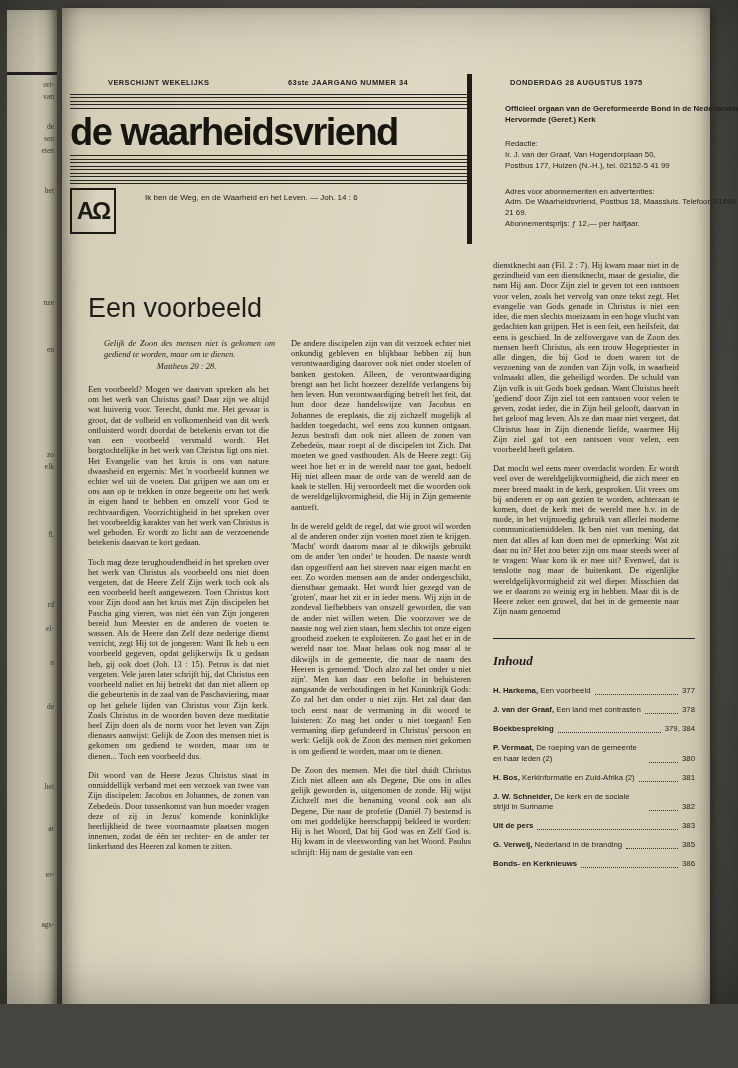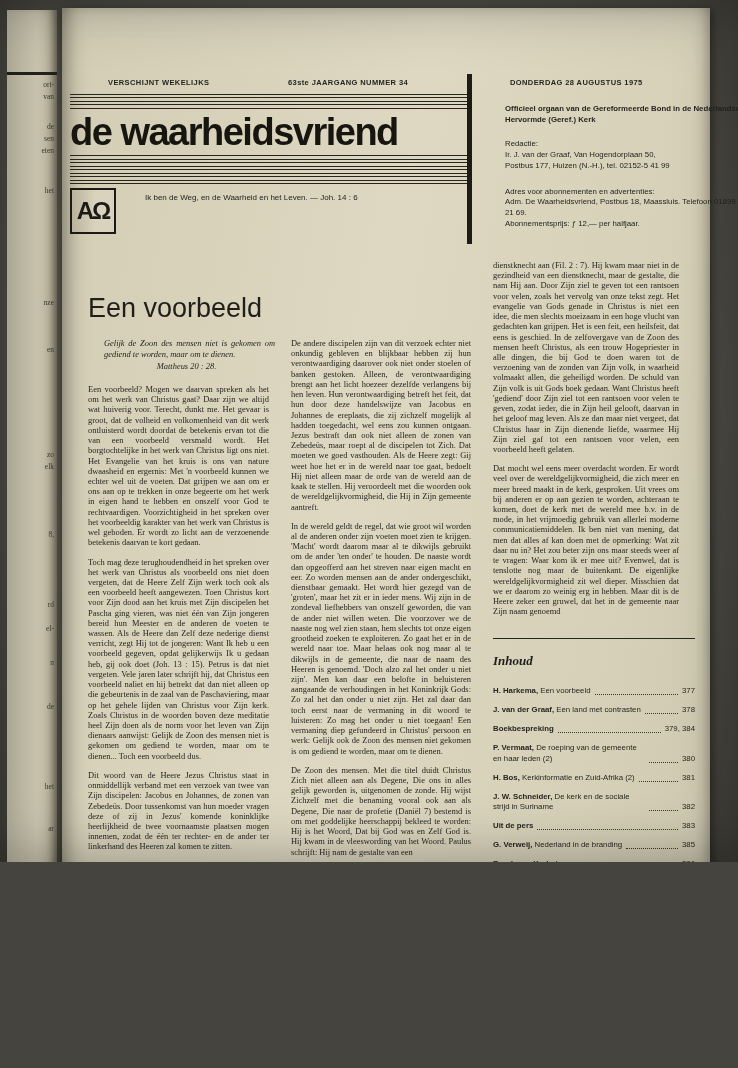--- a/index.html
+++ b/index.html
@@ -1,16 +1,16 @@
 <!DOCTYPE html>
 <html><head>
 <meta charset="utf-8">
 <style>
   html,body{margin:0;padding:0;background:#45443e;}
-  .scan{position:relative;width:738px;height:862px;background:radial-gradient(ellipse at 50% 45%, #5a5850 0%, #514f48 60%, #403e38 100%);overflow:hidden;font-family:"Liberation Sans",sans-serif;}
+  .scan{position:relative;width:738px;height:1004px;background:radial-gradient(ellipse at 50% 45%, #5a5850 0%, #514f48 60%, #403e38 100%);overflow:hidden;font-family:"Liberation Sans",sans-serif;}
   .scan::after{content:"";position:absolute;inset:0;pointer-events:none;box-shadow:inset 0 0 60px rgba(0,0,0,.35);}
 
   
   .left-page{position:absolute;left:7px;top:10px;width:50px;height:1048px;background:linear-gradient(90deg,#c7c1ab,#cfc9b3 60%,#b5af99);box-shadow:inset -9px 0 10px -6px rgba(30,28,22,.65);}
   .frag{position:absolute;right:3px;font:7.5px "Liberation Serif",serif;color:#3a382f;white-space:nowrap;}
   .left-rule{position:absolute;left:0;top:62px;width:100%;height:3px;background:#23221e;}
 
   
   .page{position:absolute;left:62px;top:8px;width:648px;height:1052px;
     background:linear-gradient(100deg,#d3cdb5,#ded8c2 45%,#d6d0b8 80%,#cdc7af);

